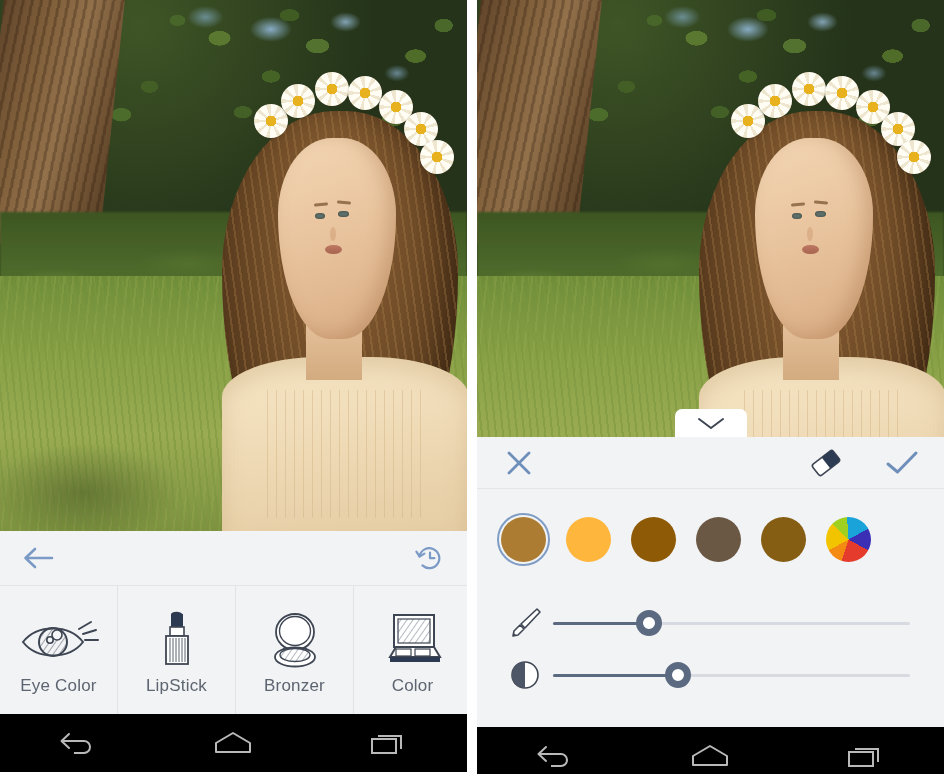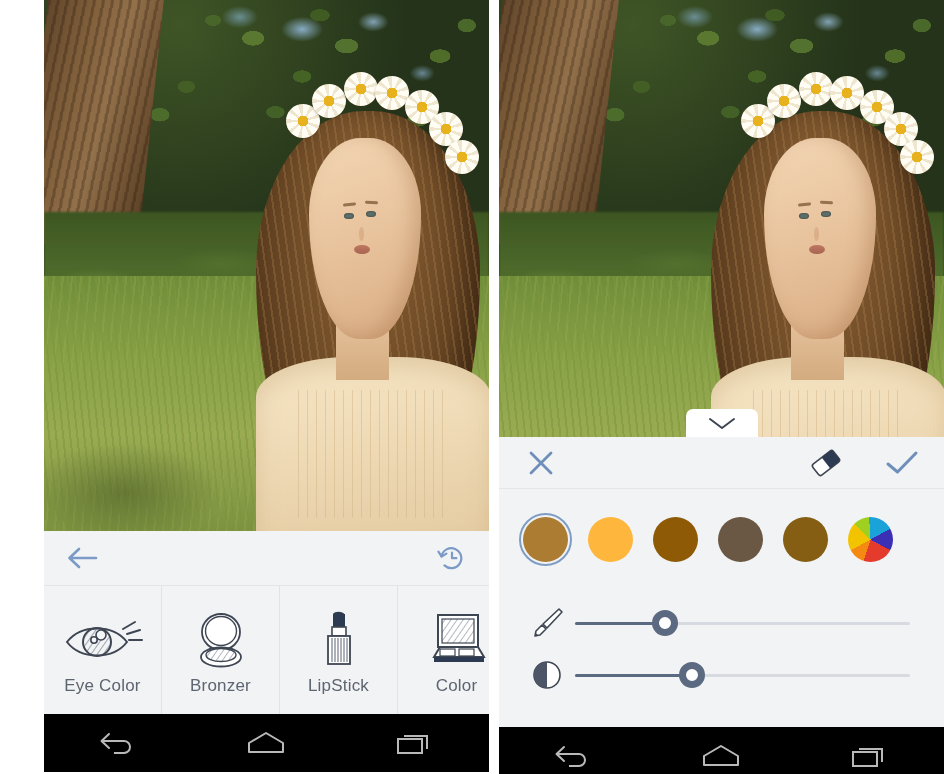--- a/index.html
+++ b/index.html
@@ -9,21 +9,20 @@
     background: #ffffff;
     font-family: "Liberation Sans", sans-serif;
     overflow: hidden;
   }
   .stage {
     position: relative;
     width: 944px; height: 774px;
     background: #ffffff;
     display: flex;
     flex-direction: row;
-    padding-left: 44px;
   }
   .phone {
     position: relative;
     width: 472px; height: 774px;
     background: #ffffff;
     overflow: hidden;
   }
   .phone.left  { border-right: 5px solid #ffffff; }
   .phone.right { border-left: 5px solid #ffffff; }
 
@@ -306,53 +305,53 @@
             <circle cx="38" cy="20" r="5" fill="#f4f5f7" stroke="#3f4653" stroke-width="1.6"></circle>
             <circle cx="31" cy="25" r="3.2" fill="#f4f5f7" stroke="#3f4653" stroke-width="1.6"></circle>
             <path d="M60 14 L72 7 M64 19 L77 15 M66 25 L79 25" fill="none" stroke="#3f4653" stroke-width="2" stroke-linecap="round"></path>
           </svg>
         </div>
         <div class="tool-label">Eye Color</div>
       </div>
 
       <div class="tool">
         <div class="tool-ico">
-          <svg width="62" height="62" viewBox="0 0 62 62">
-            <defs>
-              <pattern id="hatchPan" width="5" height="5" patternUnits="userSpaceOnUse" patternTransform="rotate(35)">
-                <line x1="0" y1="0" x2="0" y2="5" stroke="#6a7282" stroke-width="1"></line>
-              </pattern>
-            </defs>
-            <ellipse cx="31" cy="22" rx="19" ry="18" fill="#ffffff" stroke="#3f4653" stroke-width="1.8"></ellipse>
-            <ellipse cx="31" cy="21" rx="15.5" ry="14.5" fill="#ffffff" stroke="#3f4653" stroke-width="1.4"></ellipse>
-            <ellipse cx="31" cy="47" rx="20" ry="9.5" fill="#ffffff" stroke="#3f4653" stroke-width="1.8"></ellipse>
-            <ellipse cx="31" cy="45" rx="15" ry="6.5" fill="url(#hatchPan)" stroke="#3f4653" stroke-width="1.4"></ellipse>
-          </svg>
-        </div>
-        <div class="tool-label">Bronzer</div>
-      </div>
-
-      <div class="tool">
-        <div class="tool-ico">
           <svg width="46" height="60" viewBox="0 0 46 60">
             <path d="M17 3 L29 3 L29 16 L17 16 Z" fill="#2d3b52"></path>
             <path d="M17 3 C19 0, 27 0, 29 4 L29 6 L17 6 Z" fill="#2d3b52"></path>
             <rect x="16" y="16" width="14" height="9" fill="#ffffff" stroke="#3f4653" stroke-width="1.6"></rect>
             <rect x="12" y="25" width="22" height="28" fill="#ffffff" stroke="#3f4653" stroke-width="1.8"></rect>
             <g stroke="#5a6271" stroke-width="1">
               <line x1="16" y1="27" x2="16" y2="51"></line>
                 <line x1="19" y1="27" x2="19" y2="51"></line>
               <line x1="22" y1="27" x2="22" y2="51"></line>
                 <line x1="25" y1="27" x2="25" y2="51"></line>
               <line x1="28" y1="27" x2="28" y2="51"></line>
                 <line x1="31" y1="27" x2="31" y2="51"></line>
             </g>
           </svg>
         </div>
         <div class="tool-label">LipStick</div>
+      </div>
+
+      <div class="tool">
+        <div class="tool-ico">
+          <svg width="62" height="62" viewBox="0 0 62 62">
+            <defs>
+              <pattern id="hatchPan" width="5" height="5" patternUnits="userSpaceOnUse" patternTransform="rotate(35)">
+                <line x1="0" y1="0" x2="0" y2="5" stroke="#6a7282" stroke-width="1"></line>
+              </pattern>
+            </defs>
+            <ellipse cx="31" cy="22" rx="19" ry="18" fill="#ffffff" stroke="#3f4653" stroke-width="1.8"></ellipse>
+            <ellipse cx="31" cy="21" rx="15.5" ry="14.5" fill="#ffffff" stroke="#3f4653" stroke-width="1.4"></ellipse>
+            <ellipse cx="31" cy="47" rx="20" ry="9.5" fill="#ffffff" stroke="#3f4653" stroke-width="1.8"></ellipse>
+            <ellipse cx="31" cy="45" rx="15" ry="6.5" fill="url(#hatchPan)" stroke="#3f4653" stroke-width="1.4"></ellipse>
+          </svg>
+        </div>
+        <div class="tool-label">Bronzer</div>
       </div>
 
       <div class="tool">
         <div class="tool-ico">
           <svg width="62" height="60" viewBox="0 0 62 60">
             <defs>
               <pattern id="hatchBlush" width="5" height="5" patternUnits="userSpaceOnUse" patternTransform="rotate(35)">
                 <line x1="0" y1="0" x2="0" y2="5" stroke="#6a7282" stroke-width="1"></line>
               </pattern>
             </defs>

